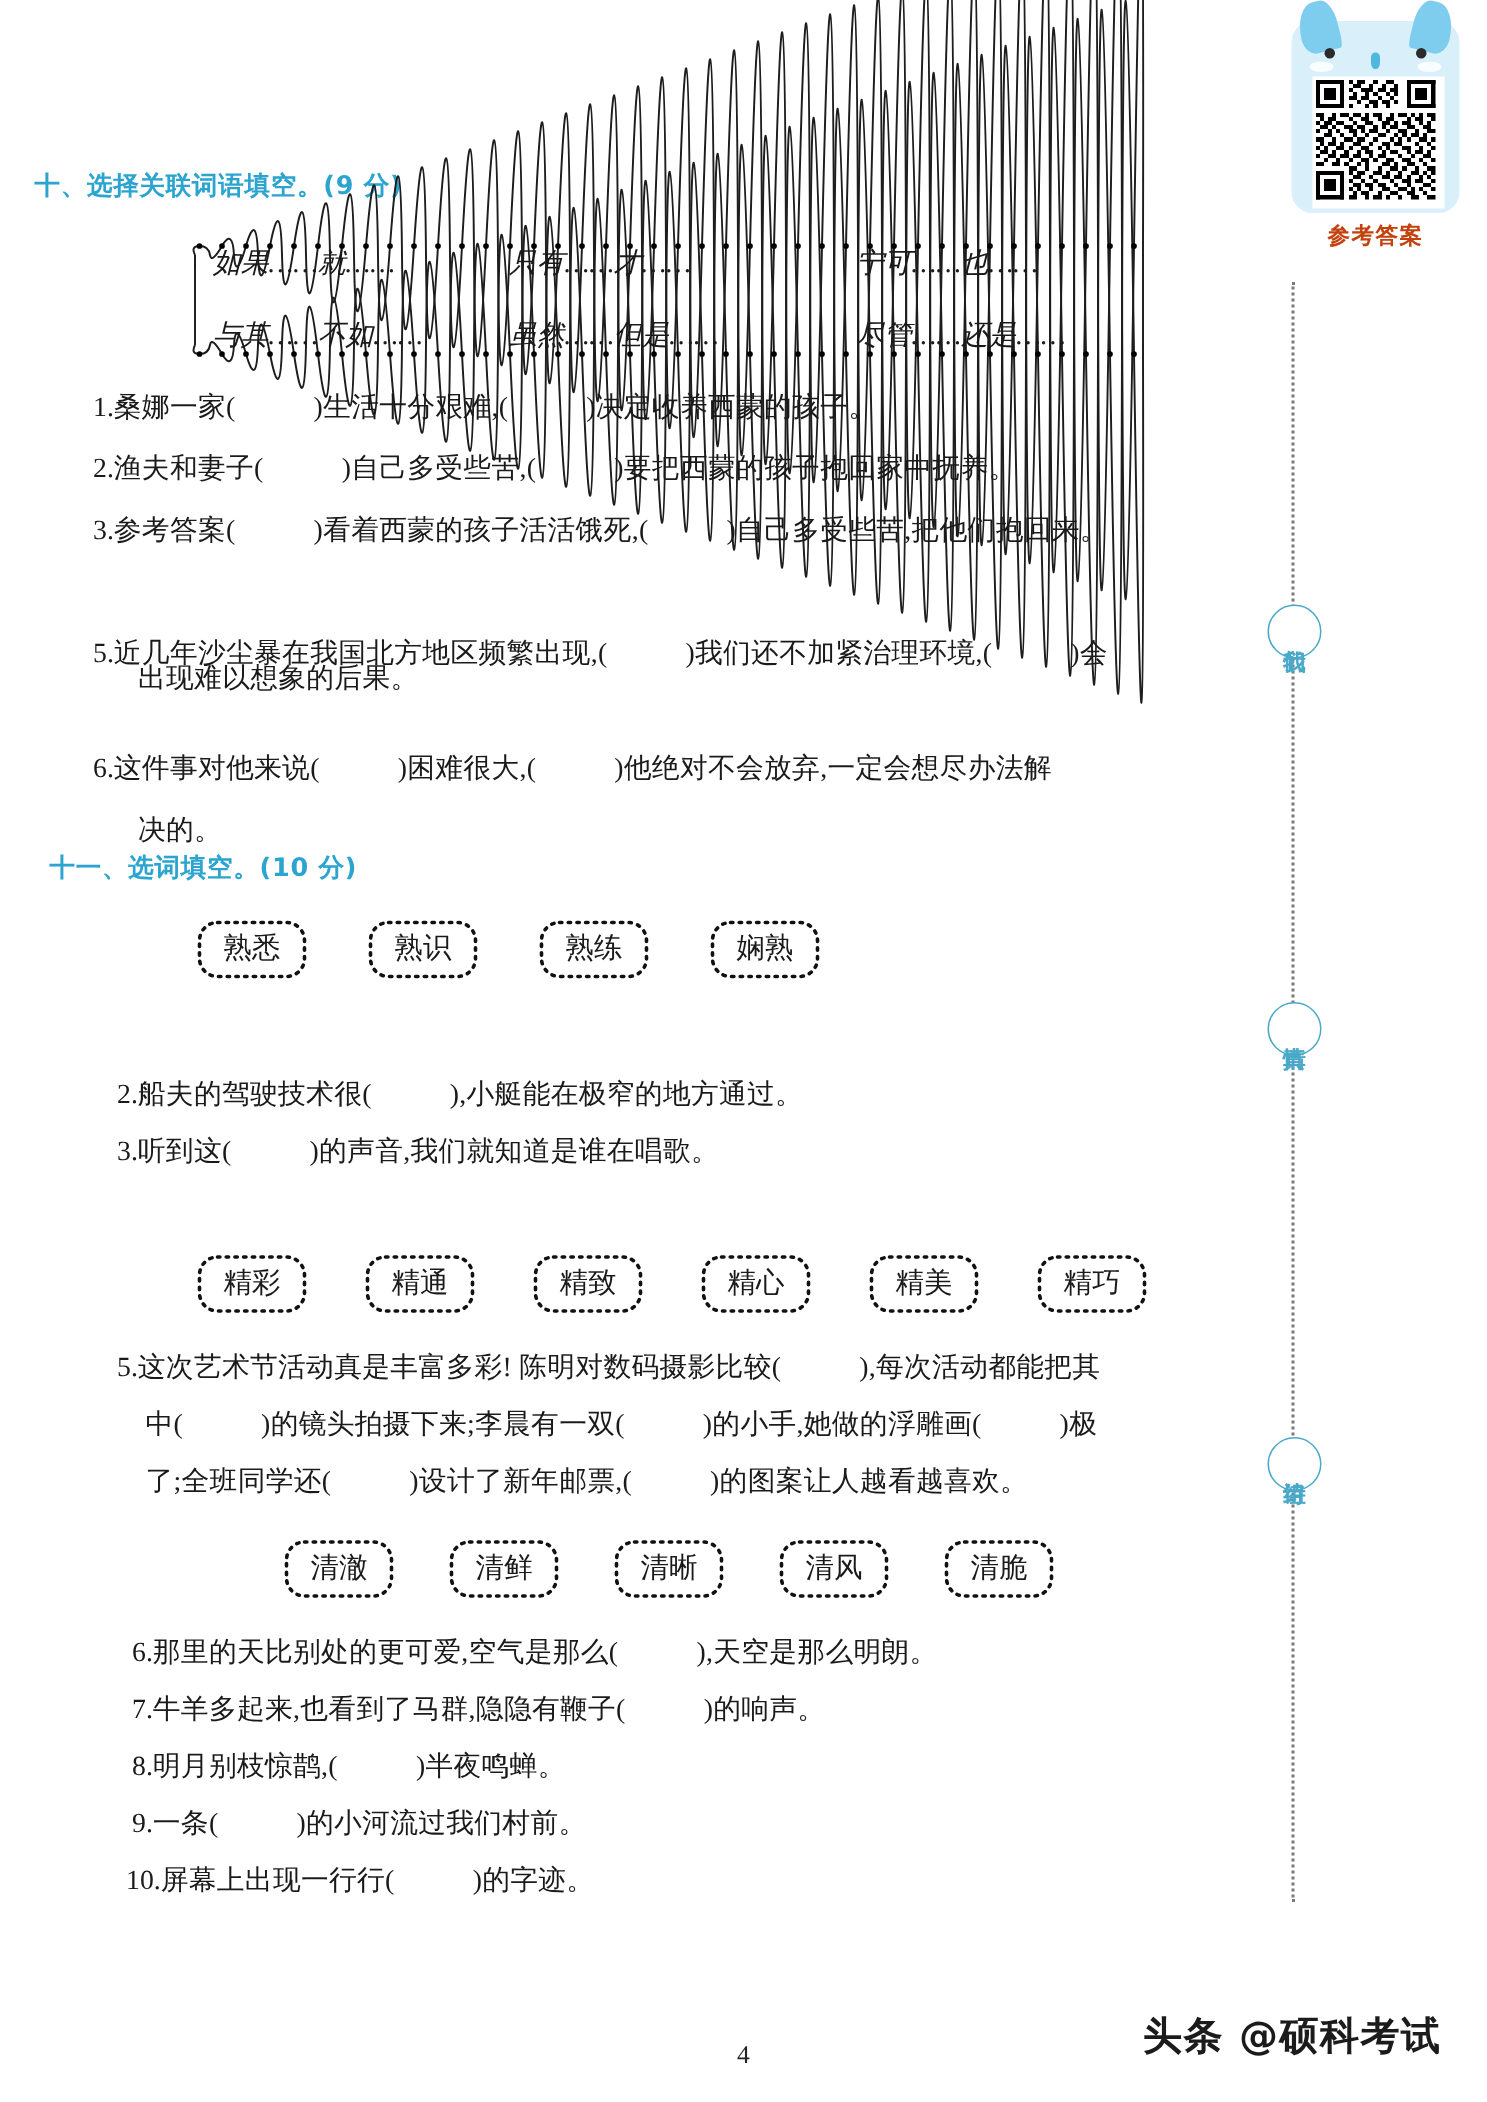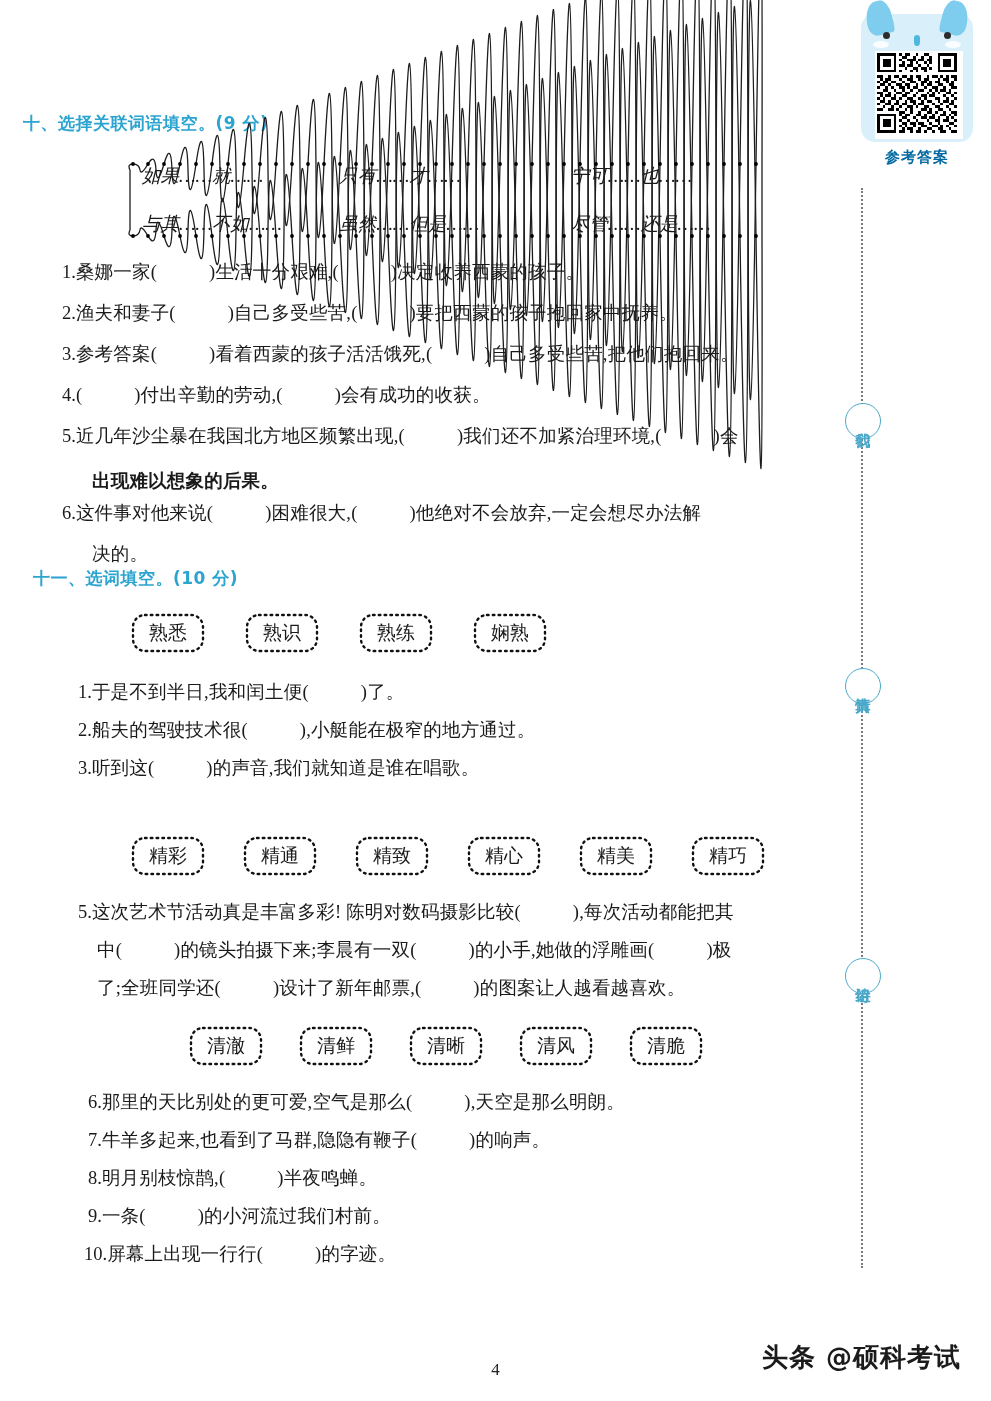--- a/index.html
+++ b/index.html
@@ -95,21 +95,21 @@
     background: #ffffff;
     padding: 2px;
   }
   .qr-inner svg { display: block; }
   .qr-caption {
     margin-top: 6px;
     font-family: "DejaVu Sans", sans-serif;
     font-weight: bold;
     font-size: 15px;
     letter-spacing: 1px;
-    color: #0369a1;
+    color: #c2410c;
   }
 
   
   .vmark {
     position: absolute;
     left: 845px;
     width: 34px;
     height: 34px;
     border: 1.6px solid #4aa8c9;
     border-radius: 50%;
@@ -596,28 +596,25 @@
   </div>
 
   <div class="line" style="left:62px; top:304px;">
     <span class="num">2.</span><span>渔夫和妻子(</span><span class="blank-m"></span><span>)自己多受些苦,(</span><span class="blank-m"></span><span>)要把西蒙的孩子抱回家中抚养。</span>
   </div>
 
   <div class="line" style="left:62px; top:345px;">
     <span class="num">3.</span><span>参考答案(</span><span class="blank-m"></span><span>)看着西蒙的孩子活活饿死,(</span><span class="blank-m"></span><span>)自己多受些苦,把他们抱回来。</span>
   </div>
 
-  <div class="line" style="left:62px; top:386px;">
-    <span class="num">4.</span><span>(</span><span class="blank-m"></span><span>)付出辛勤的劳动,(</span><span class="blank-m"></span><span>)会有成功的收获。</span>
-  </div>
 
   <div class="line" style="left:62px; top:427px;">
     <span class="num">5.</span><span>近几年沙尘暴在我国北方地区频繁出现,(</span><span class="blank-m"></span><span>)我们还不加紧治理环境,(</span><span class="blank-m"></span><span>)会</span>
   </div>
-  <div class="line" style="left:92px; top:472px;font-weight:bold;">
+  <div class="line" style="left:92px; top:444px;">
     <span>出现难以想象的后果。</span>
   </div>
 
   <div class="line" style="left:62px; top:504px;">
     <span class="num">6.</span><span>这件事对他来说(</span><span class="blank-m"></span><span>)困难很大,(</span><span class="blank-m"></span><span>)他绝对不会放弃,一定会想尽办法解</span>
   </div>
   <div class="line" style="left:92px; top:545px;">
     <span>决的。</span>
   </div>
 
@@ -643,23 +640,20 @@
       <span>熟练</span>
     </div>
     <div class="pill">
       <svg viewBox="0 0 76 42">
           <rect x="3" y="3" width="70" height="36" rx="12" ry="12" fill="none" stroke="#111" stroke-width="2.4" stroke-dasharray="1.6 4.2" stroke-linecap="round"></rect>
         </svg>
       <span>娴熟</span>
     </div>
   </div>
 
-  <div class="line" style="left:78px; top:683px;">
-    <span class="num">1.</span><span>于是不到半日,我和闰土便(</span><span class="blank-m"></span><span>)了。</span>
-  </div>
   <div class="line" style="left:78px; top:721px;">
     <span class="num">2.</span><span>船夫的驾驶技术很(</span><span class="blank-m"></span><span>),小艇能在极窄的地方通过。</span>
   </div>
   <div class="line" style="left:78px; top:759px;">
     <span class="num">3.</span><span>听到这(</span><span class="blank-m"></span><span>)的声音,我们就知道是谁在唱歌。</span>
   </div>
 
   <div class="pill-row" style="left:130px; top:835px;">
     <div class="pill" style="margin-right:36px;">
       <svg viewBox="0 0 76 42">

